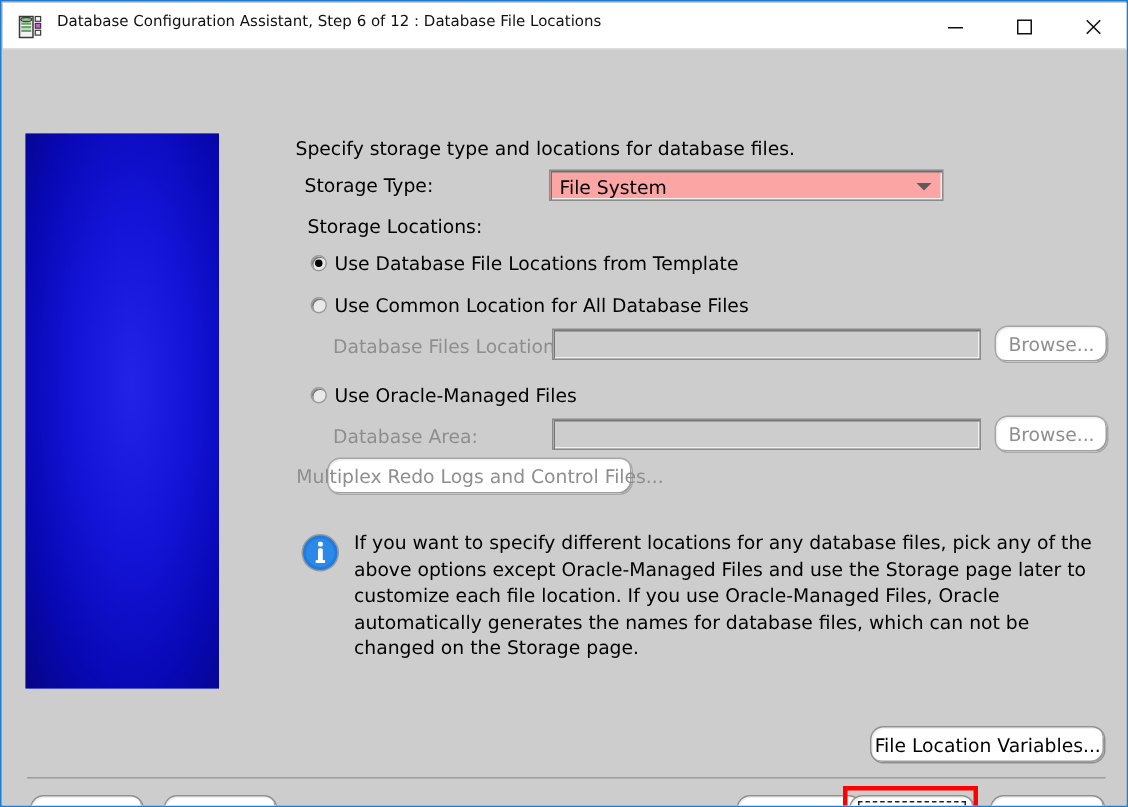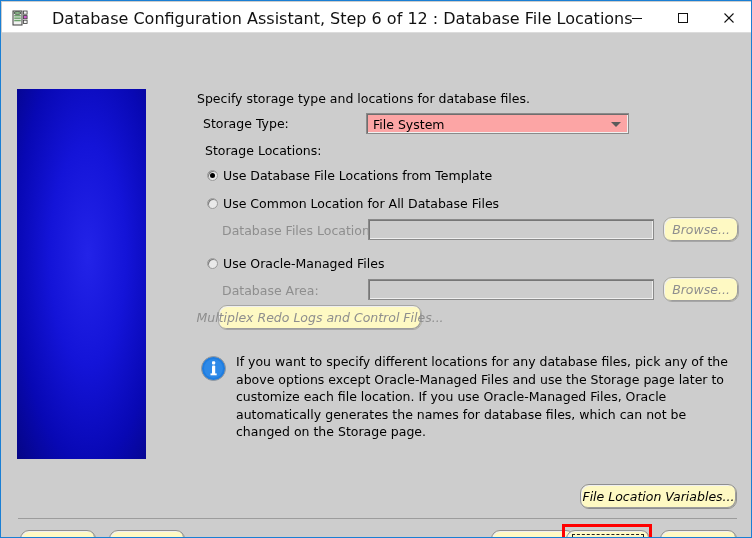--- a/index.html
+++ b/index.html
@@ -21,23 +21,22 @@
     position:absolute;left:1px;top:1px;width:750px;height:31px;
     background:#ffffff;
     border-bottom:1px solid #dcdcdc;
     box-sizing:border-box;
   }
   #title-icon{
     position:absolute;left:10px;top:7px;width:18px;height:18px;
   }
   #title-text{
     position:absolute;left:36px;top:7px;
-    font-size:16px;color:#111;white-space:nowrap;
+    font-size:10px;color:#111;white-space:nowrap;
     font-family:"DejaVu Sans","Liberation Sans",sans-serif;
-    margin-left:14px;
   }
   .winbtn{
     position:absolute;top:1px;width:45px;height:30px;
     display:flex;align-items:center;justify-content:center;
     color:#111;
   }
   #btn-min{right:93px;}
   #btn-max{right:47px;}
   #btn-close{right:1px;}
   .winbtn svg{display:block;}
@@ -126,30 +125,29 @@
   }
   #db-files-location-input{left:366px;top:186px;width:286px;}
   #db-area-input{left:366px;top:246px;width:286px;}
 
   #db-files-location-label{left:220px;top:190px;}
   #db-area-label{left:220px;top:250px;}
 
   
   .btn{
     position:absolute;
-    background:#fef9c3;
+    background:#ffffff;
     border:1px solid #8f8f8f;
     border-radius:9px;
     box-sizing:border-box;
     display:flex;align-items:center;justify-content:center;
     font-size:12.5px;color:#000;
     box-shadow: inset 1px 1px 0 #efefef, inset -1px -1px 0 #9d9d9d;
     cursor:default;
     white-space:nowrap;
-    font-style:italic;
   }
   .btn.disabled{color:#8e8e8e;border-color:#a6a6a6;}
 
   #browse-files-button{left:661px;top:184px;width:76px;height:25px;}
   #browse-area-button{left:661px;top:244px;width:76px;height:25px;}
   #multiplex-button{left:216px;top:272px;width:204px;height:25px;}
   #file-location-variables-button{left:578px;top:451px;width:157px;height:25px;}
 
   
   #info-icon{

